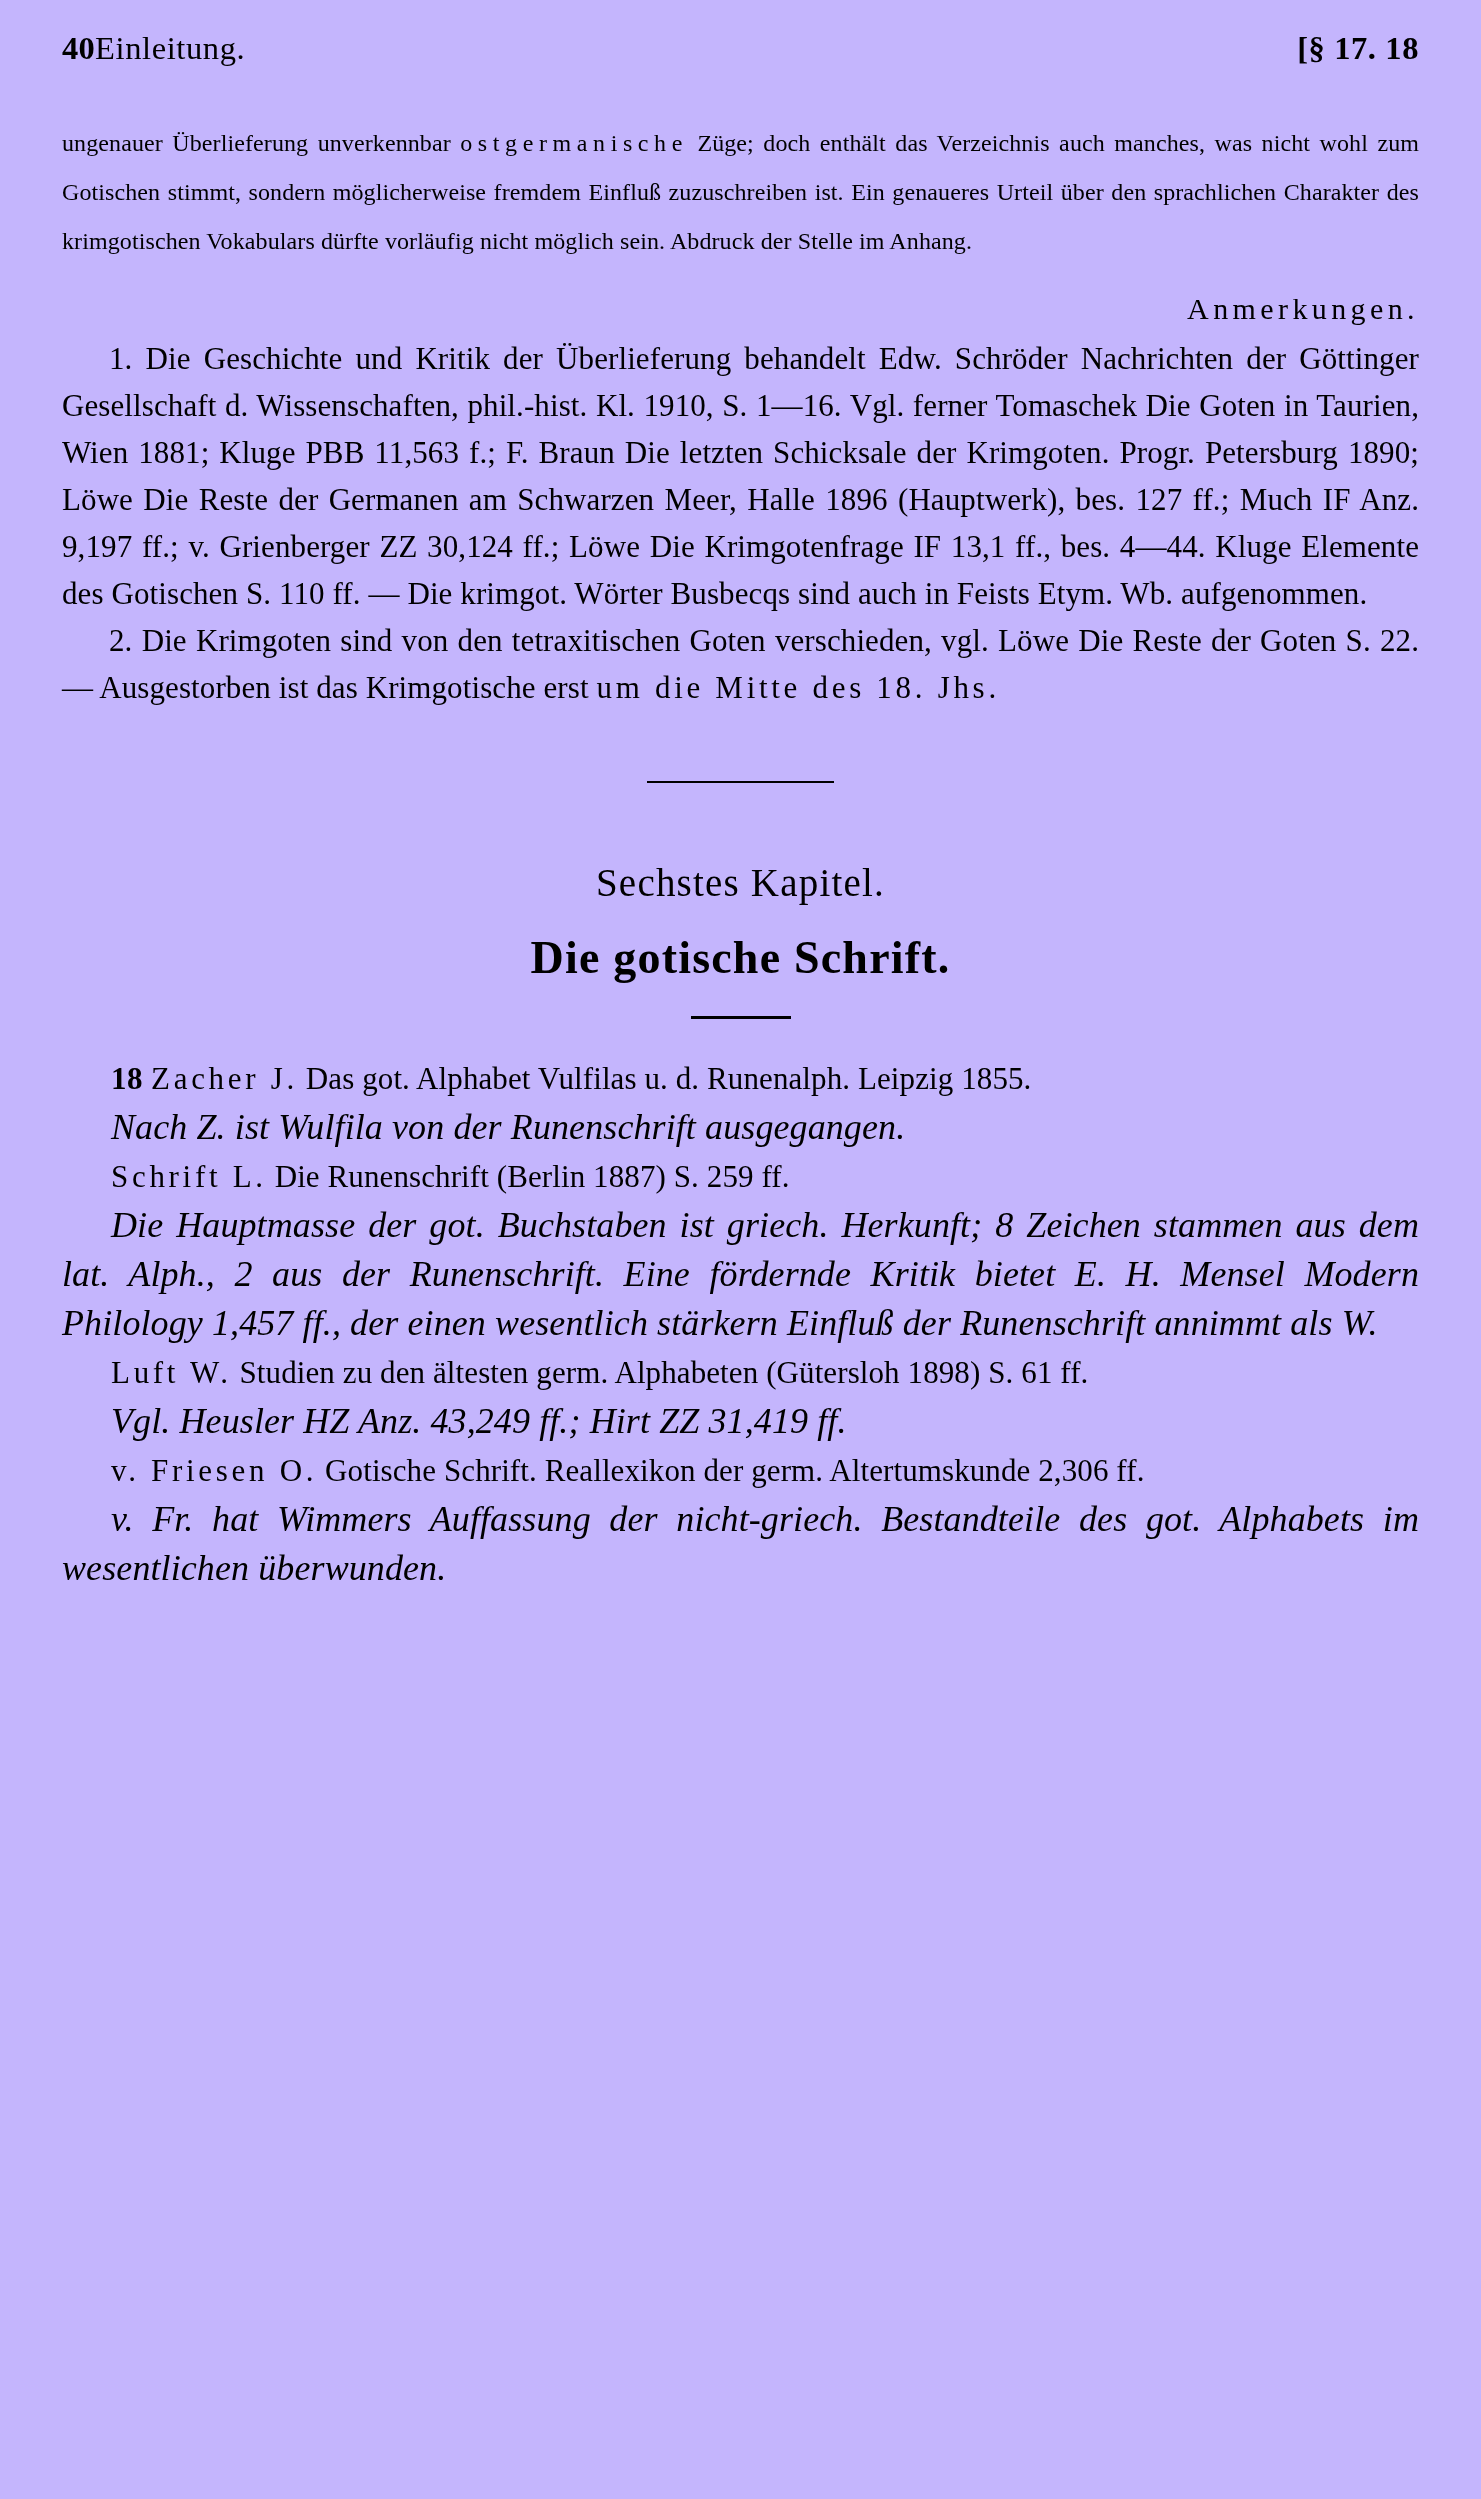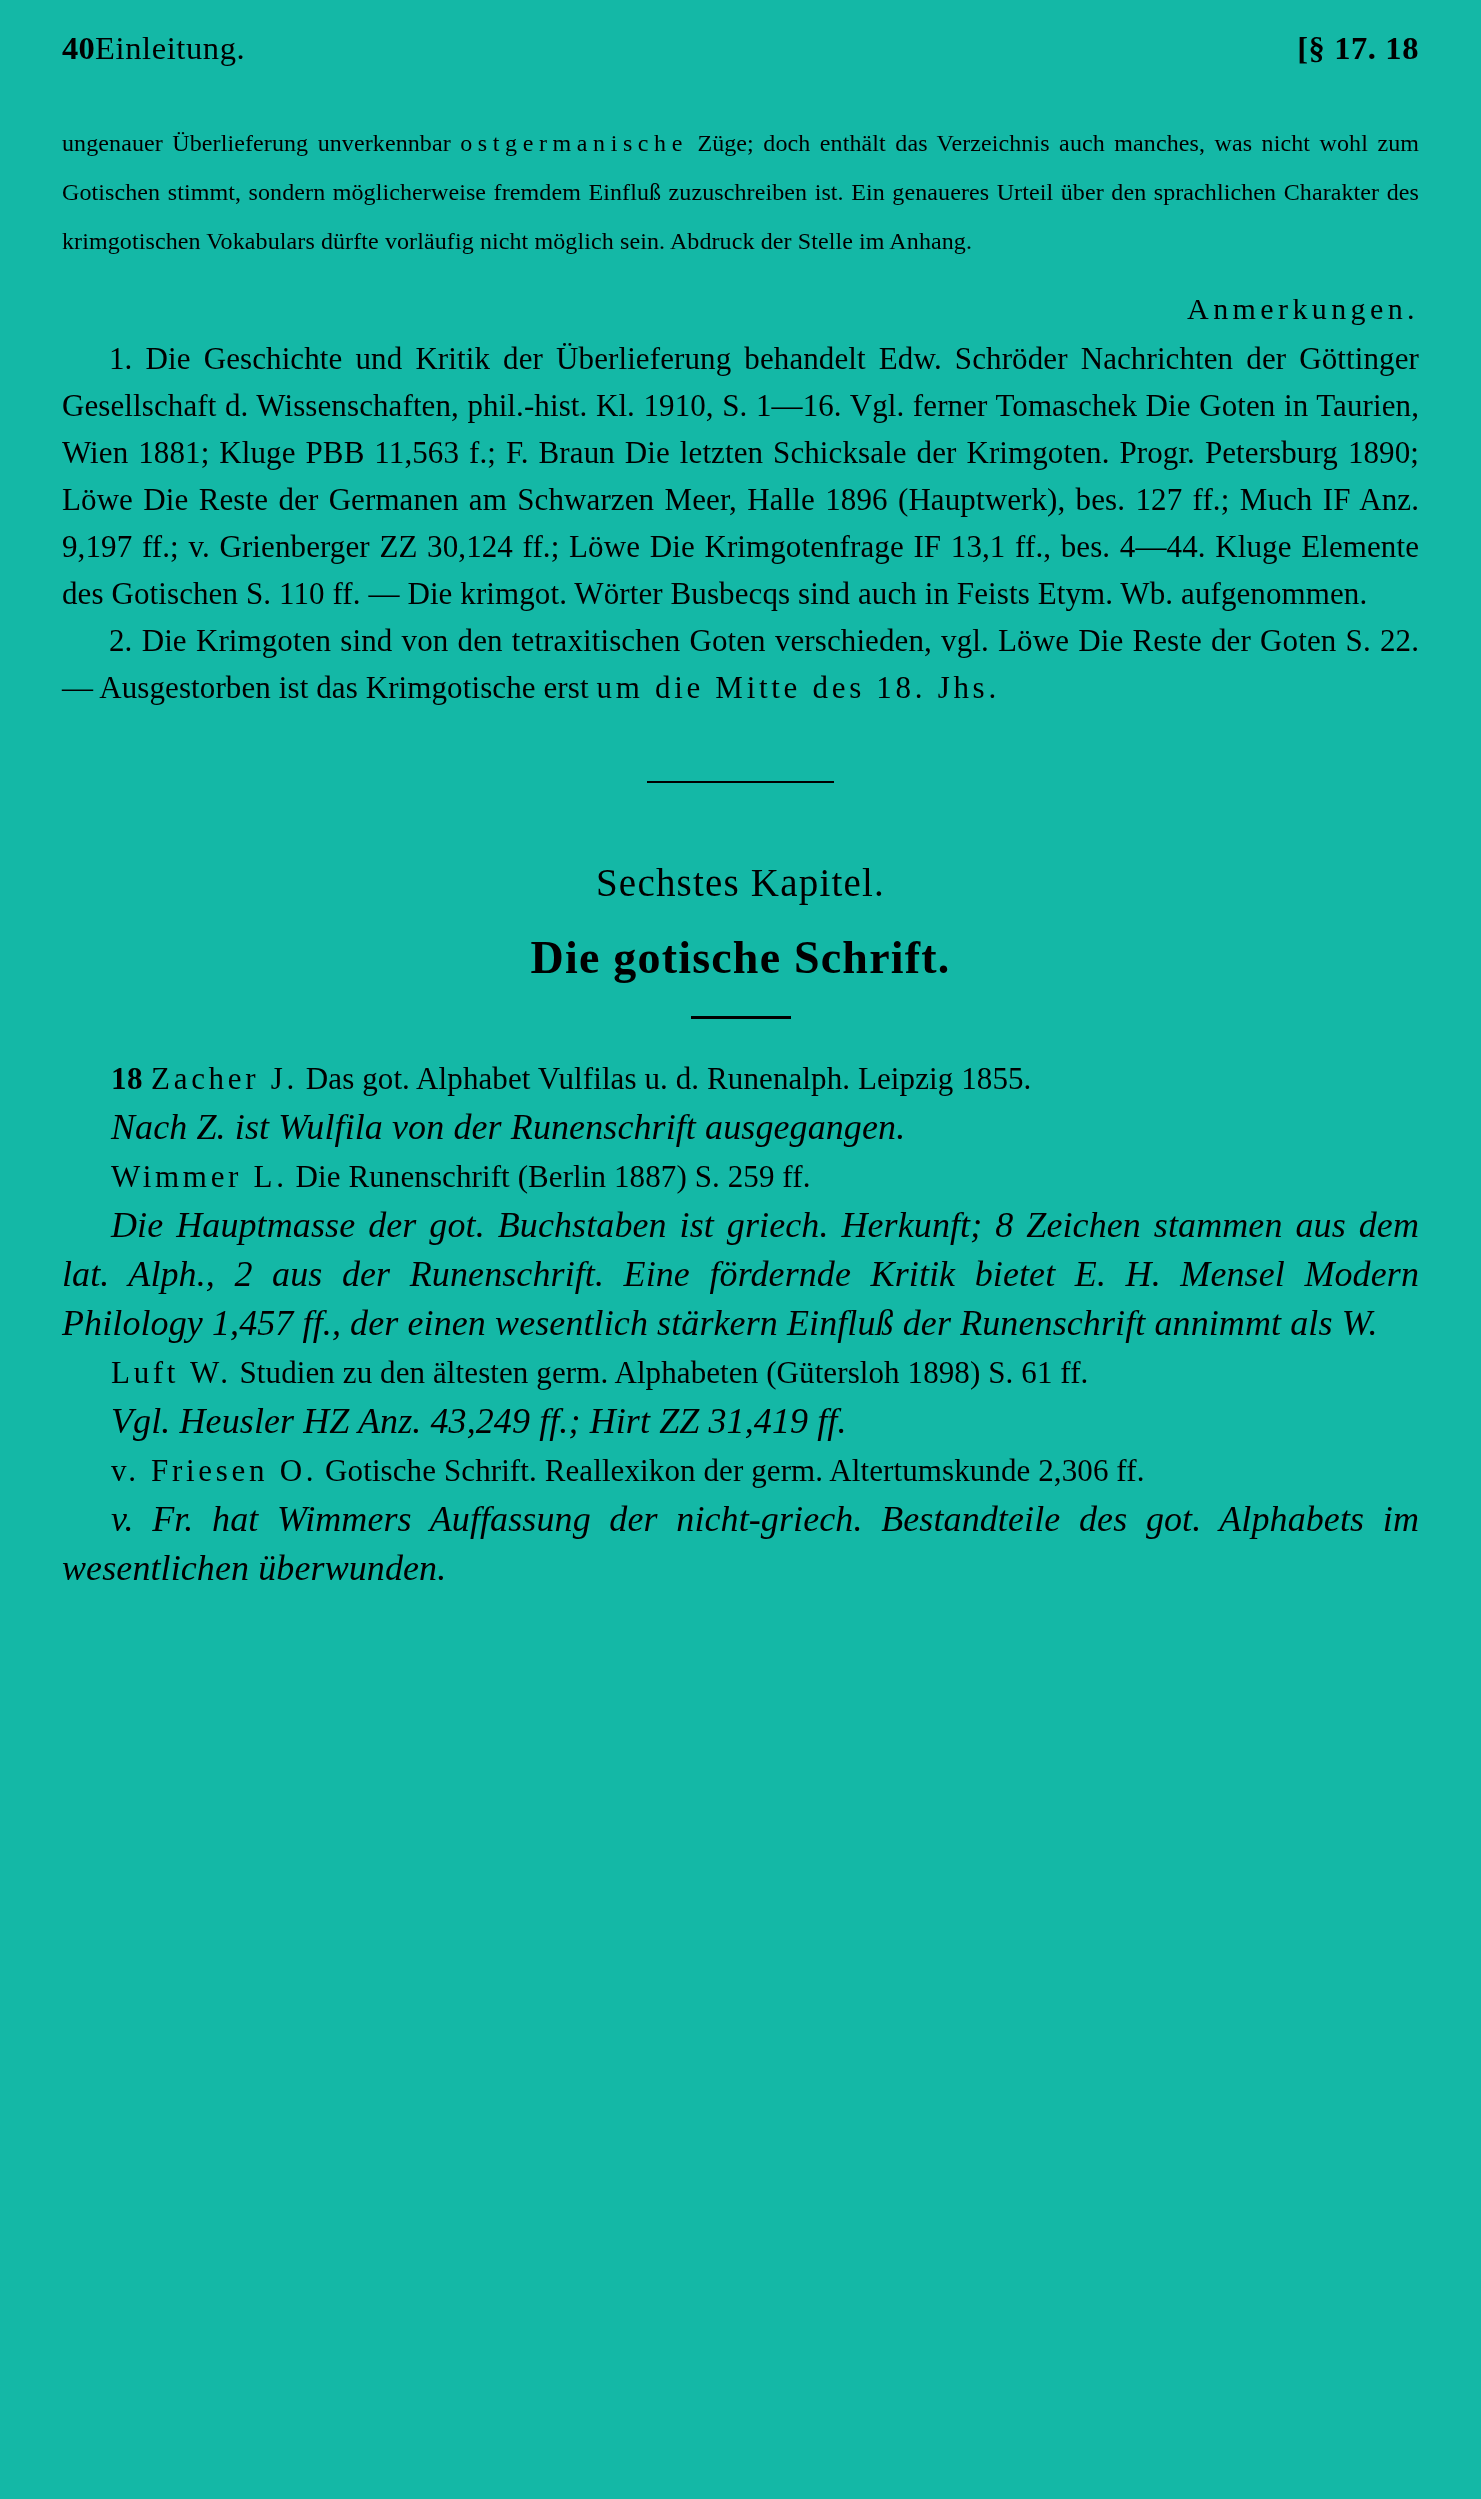--- a/index.html
+++ b/index.html
@@ -5,21 +5,21 @@
 <style>
   html, body {
     margin: 0;
     padding: 0;
     background: #ffffff;
   }
   #page {
     position: relative;
     width: 1481px;
     height: 2500px;
-    background: #14b8a6;
+    background: #c4b5fd;
     color: #000000;
     font-family: "Liberation Serif", "DejaVu Serif", serif;
     overflow: hidden;
     box-sizing: border-box;
   }
 
   
   .running-head {
     position: absolute;
     top: 30px;
@@ -156,21 +156,21 @@
       <div class="rule rule-short"></div>
     </div>
 
     <div class="bib">
 
       <p class="bib-line indent"><span class="section-num">18</span>
         <span class="sperr-s">Zacher J.</span><span> Das got. Alphabet Vulfilas u. d. Runenalph. Leipzig 1855.</span></p>
 
       <p class="bib-line indent ital">Nach Z. ist Wulfila von der Runenschrift ausgegangen.</p>
 
-      <p class="bib-line indent"><span class="sperr-s">Wimmer L.</span><span> Die Runenschrift (Berlin 1887) S. 259 ff.</span></p>
+      <p class="bib-line indent"><span class="sperr-s">Schrift L.</span><span> Die Runenschrift (Berlin 1887) S. 259 ff.</span></p>
 
       <p class="bib-line indent ital">Die Hauptmasse der got. Buchstaben ist griech. Herkunft; 8 Zeichen stammen aus dem lat. Alph., 2 aus der Runenschrift. Eine fördernde Kritik bietet E. H. Mensel Modern Philology 1,457 ff., der einen wesentlich stärkern Einfluß der Runenschrift annimmt als W.</p>
 
       <p class="bib-line indent"><span class="sperr-s">Luft W.</span><span> Studien zu den ältesten germ. Alphabeten (Gütersloh 1898) S. 61 ff.</span></p>
 
       <p class="bib-line indent ital">Vgl. Heusler HZ Anz. 43,249 ff.; Hirt ZZ 31,419 ff.</p>
 
       <p class="bib-line indent"><span class="sperr-s">v. Friesen O.</span><span> Gotische Schrift. Reallexikon der germ. Altertumskunde 2,306 ff.</span></p>
 
       <p class="bib-line indent ital">v. Fr. hat Wimmers Auffassung der nicht-griech. Bestandteile des got. Alphabets im wesentlichen überwunden.</p>

